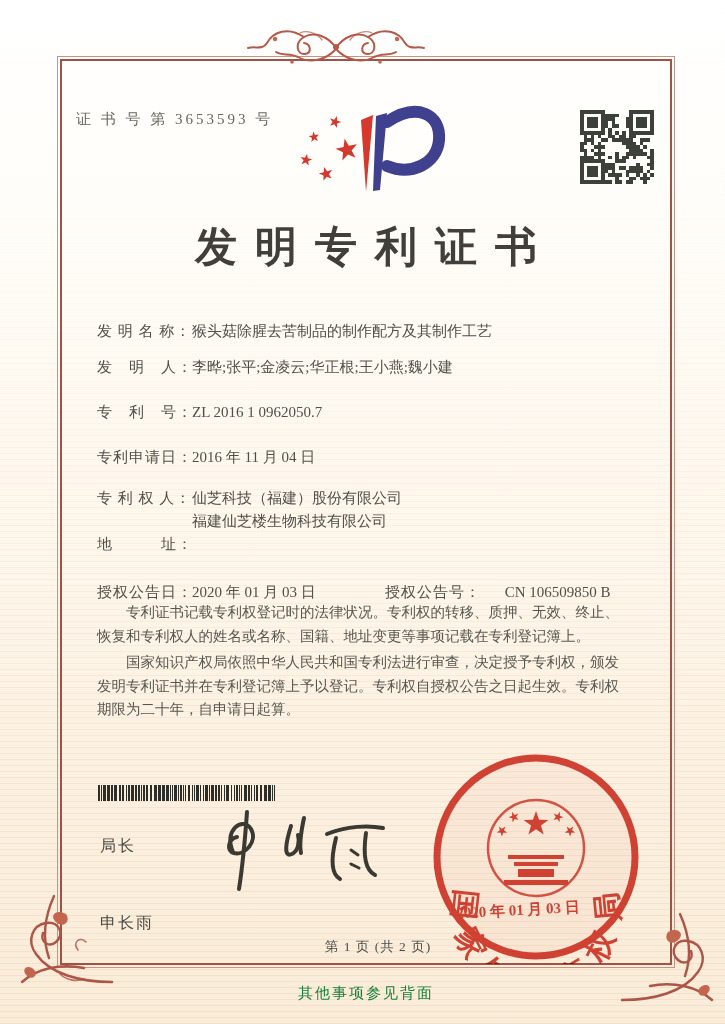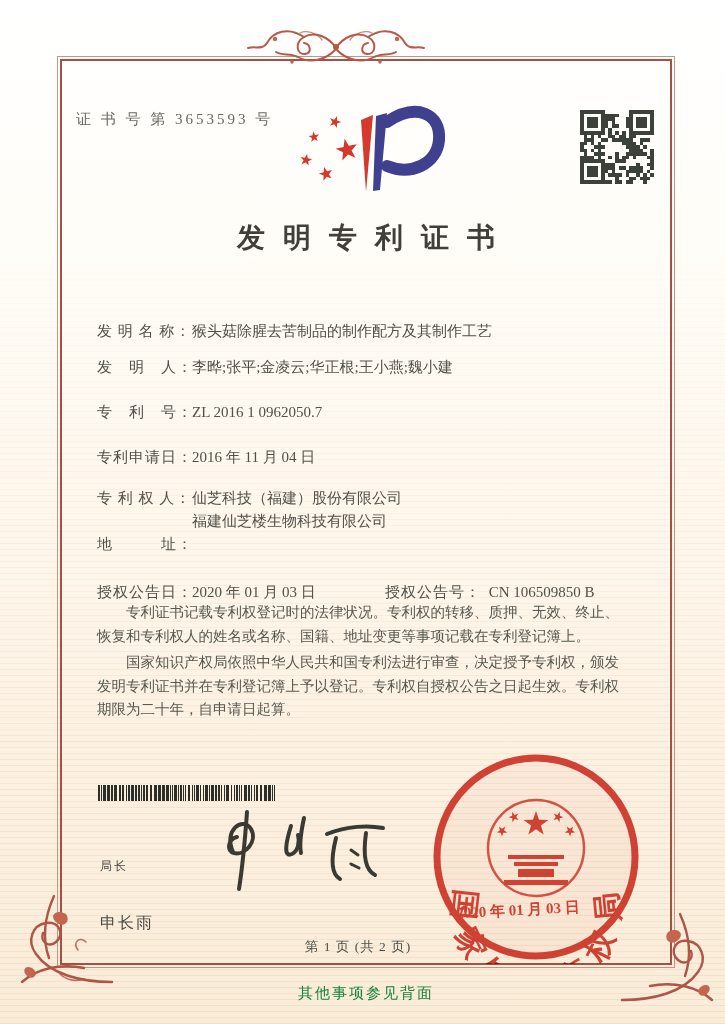--- a/index.html
+++ b/index.html
@@ -13,35 +13,35 @@
     background: repeating-linear-gradient(0deg, rgba(224,150,128,0.14) 0 1px, rgba(0,0,0,0) 1px 6px);
     -webkit-mask-image: linear-gradient(180deg, transparent 0%, transparent 18%, rgba(0,0,0,.55) 50%, #000 78%);
     mask-image: linear-gradient(180deg, transparent 0%, transparent 18%, rgba(0,0,0,.55) 50%, #000 78%);
   }
   .frame { position:absolute; left:57px; top:56px; width:616px; height:910px; border:1px solid #c79384; }
   .frame-inner { position:absolute; inset:2px; border:2px solid #a05246; }
   .cert-no { position:absolute; left:76px; top:110px; font-size:15px; letter-spacing:3px; color:#68685f; }
   .logo { position:absolute; left:289px; top:100px; }
   .qr { position:absolute; left:580px; top:110px; }
   .title { position:absolute; left:57px; top:219px; width:618px; text-align:center;
-           font-size:28px; font-weight:600; letter-spacing:18px; color:#403f3a; text-indent:18px; }
+           font-size:42px; font-weight:600; letter-spacing:18px; color:#403f3a; text-indent:18px; }
   .row { position:absolute; left:97px; width:536px; padding-left:95px; box-sizing:border-box;
          font-size:15px; line-height:23px; color:#50504a; }
   .flabel { position:absolute; left:0; top:0; white-space:nowrap; letter-spacing:1px; color:#50504a; }
   .grant2 { position:absolute; left:288px; top:0; white-space:nowrap; }
-  .grant2 .flabel2 { letter-spacing:1px; margin-right:4px; }
+  .grant2 .flabel2 { letter-spacing:1px; margin-right:20px; }
   .paras { position:absolute; left:97px; top:601px; width:534px; font-size:14.5px;
            line-height:23.5px; color:#57574f; }
   .paras p { margin:0 0 3px 0; text-indent:2em; }
   .barcode { position:absolute; left:98px; top:785px; }
-  .sig-title { position:absolute; left:100px; top:836px; font-size:12px; letter-spacing:2px; color:#4a4a44;margin-top:22px; }
+  .sig-title { position:absolute; left:100px; top:836px; font-size:16px; letter-spacing:2px; color:#4a4a44; }
   .sig-name  { position:absolute; left:100px; top:868px; font-size:16px; letter-spacing:2px; color:#4a4a44;margin-top:45px; }
   .signature { position:absolute; left:203px; top:800px; }
   .seal { position:absolute; left:430px; top:752px; mix-blend-mode:multiply; opacity:.94; }
-  .page-num { position:absolute; left:49px; top:938px; width:618px; text-align:center;
+  .page-num { position:absolute; left:69px; top:938px; width:618px; text-align:center;
               font-size:13.5px; color:#4f4f49; letter-spacing:1px; }
   .back-note { position:absolute; left:57px; top:984px; width:618px; text-align:center;
                font-size:15px; color:#15803d; letter-spacing:2px; }
   .orn-top { position:absolute; left:246px; top:18px; }
   .orn-bl { position:absolute; left:8px;  top:890px; }
   .orn-br { position:absolute; left:618px; top:908px; transform:scaleX(-1); }
   svg { display:block; }
 </style>
 </head>
 <body>

